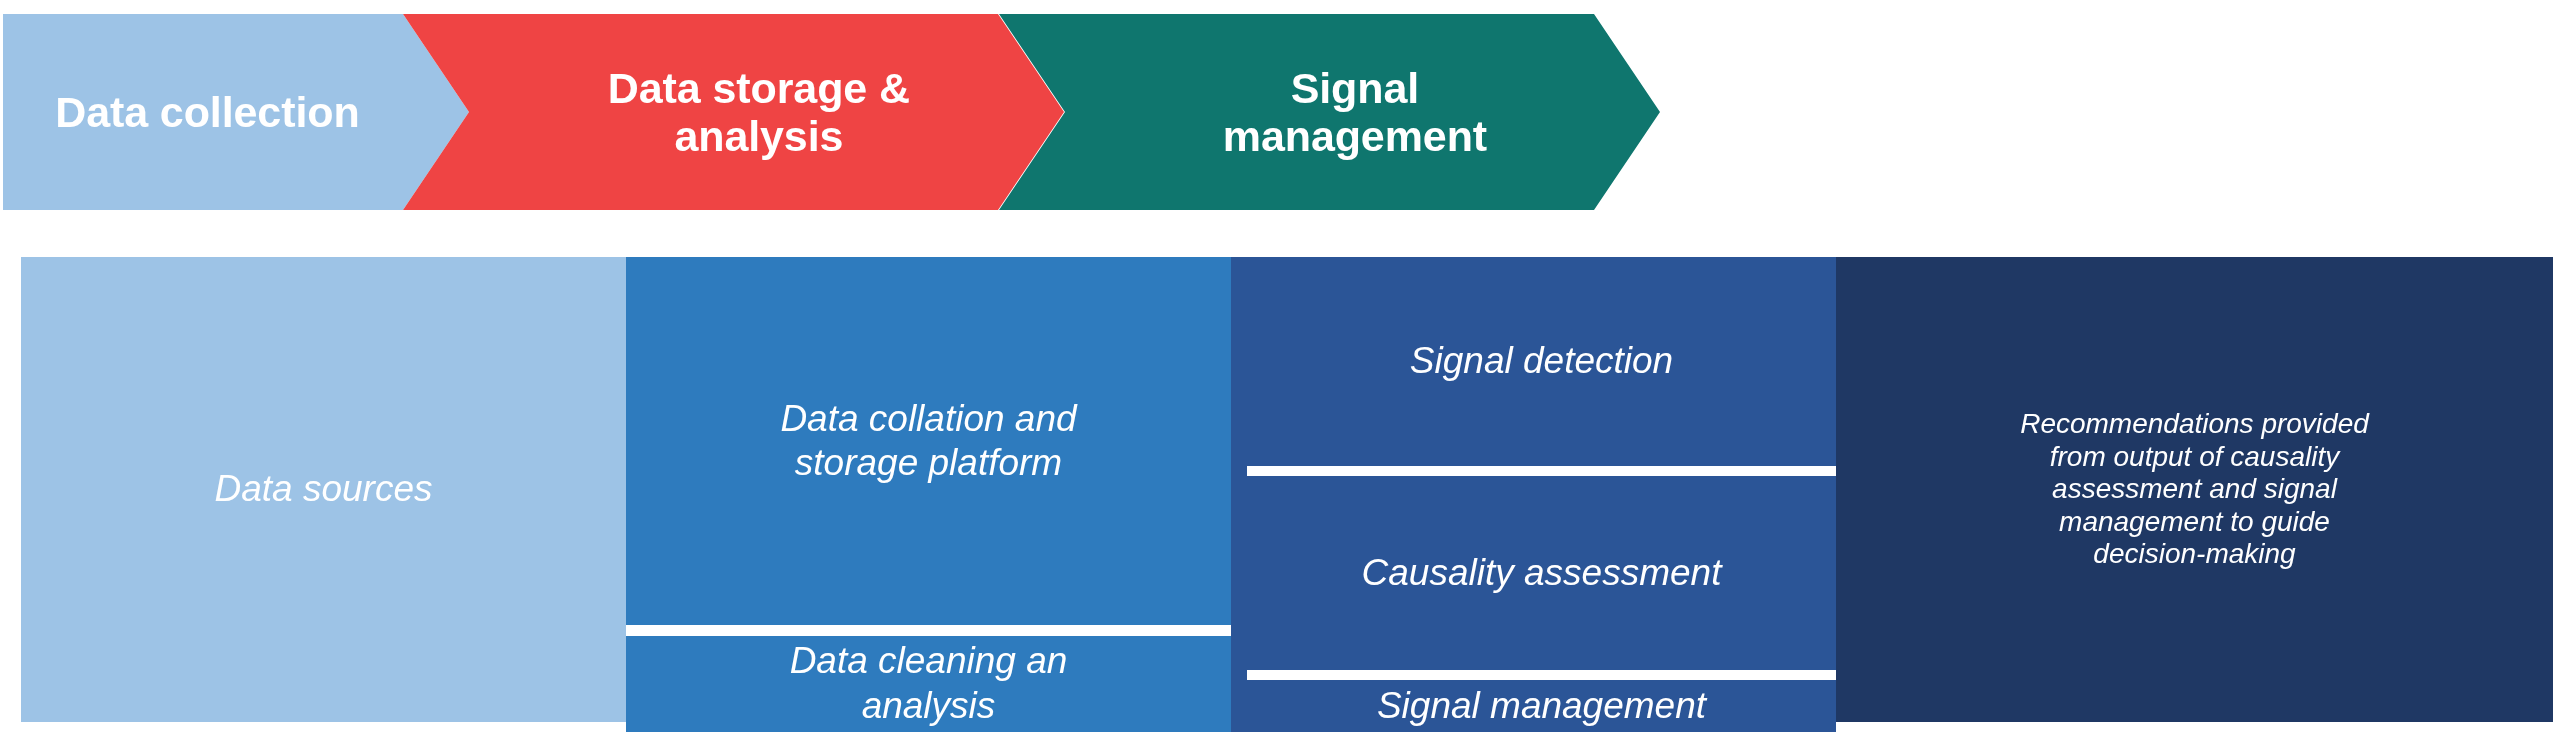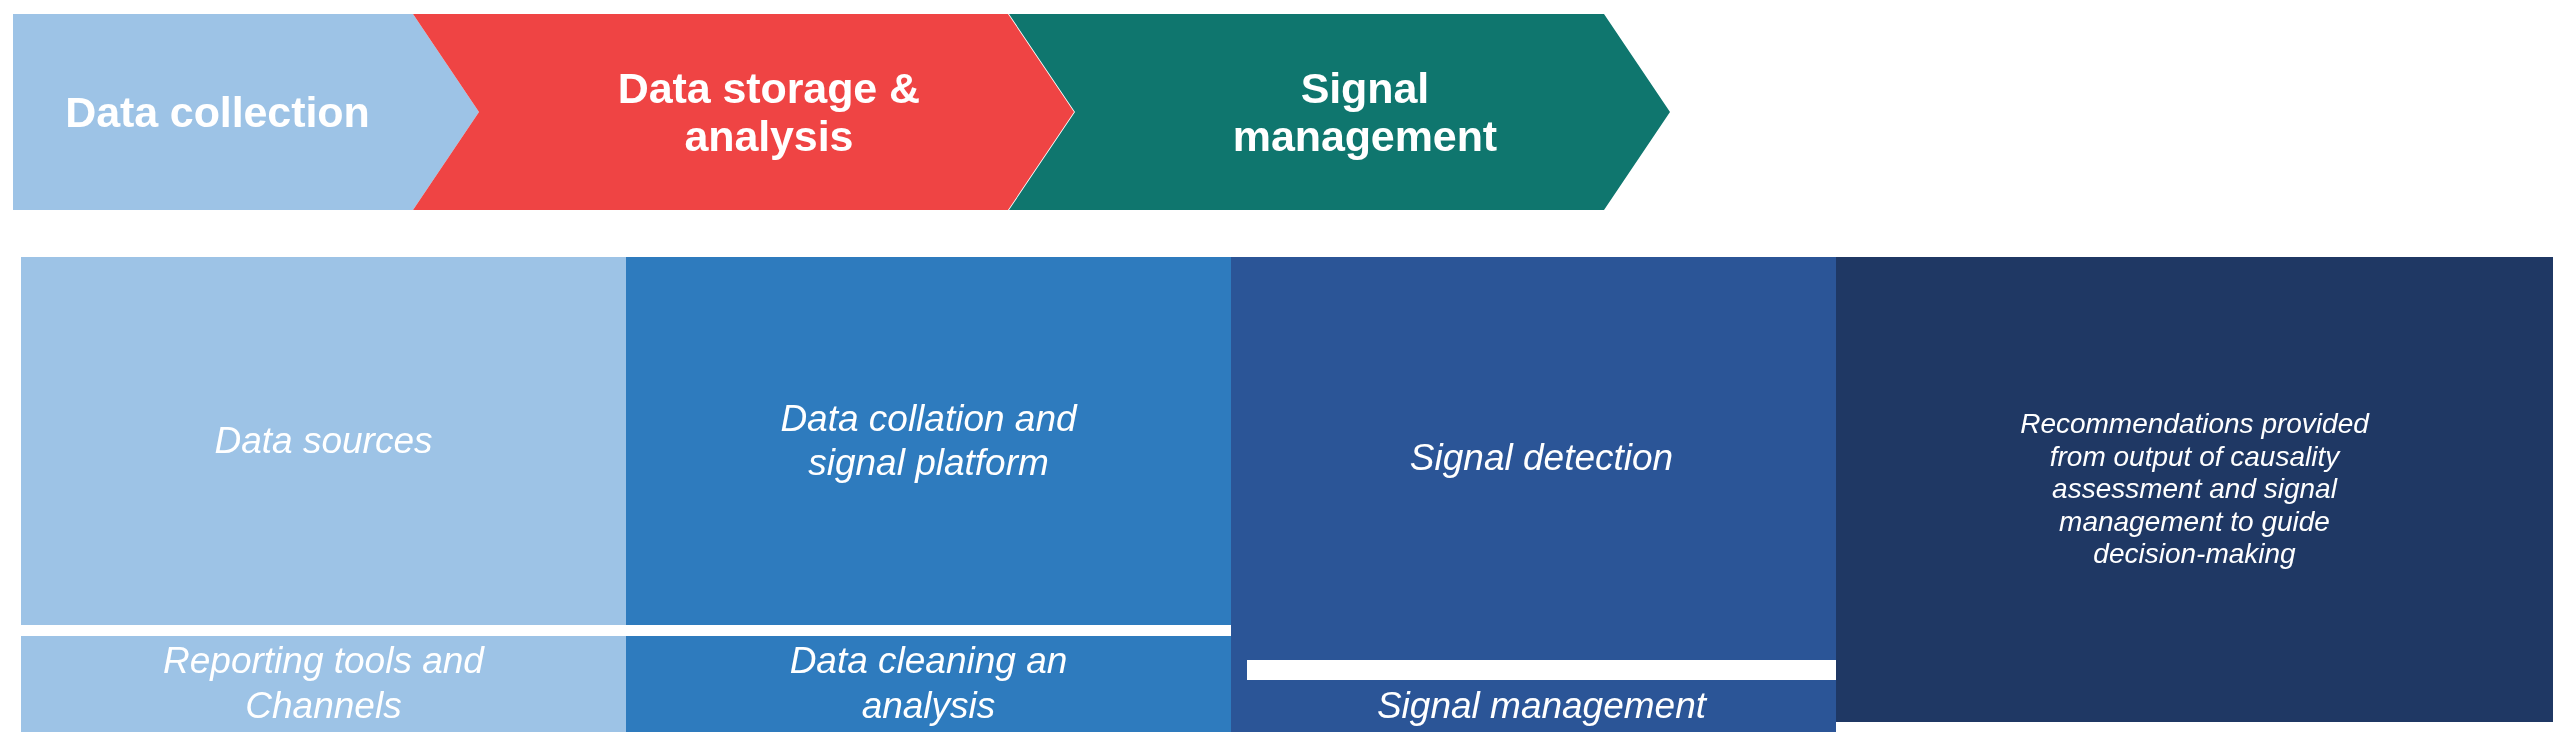--- a/index.html
+++ b/index.html
@@ -6,21 +6,21 @@
   html,body{margin:0;padding:0;background:#ffffff;}
   body{
     width:2576px;height:755px;
     font-family:"Liberation Sans", sans-serif;
     overflow:hidden;position:relative;
   }
   #stage{position:absolute;left:0;top:0;width:2576px;height:755px;background:#fff;}
 
   
   #chevron-band{
-    position:absolute;left:13px;top:14px;
+    position:absolute;left:3px;top:14px;
     width:2542px;height:196px;
   }
   .chevron{
     position:absolute;top:0;height:196px;
     display:flex;align-items:center;justify-content:center;
   }
   .chevron-label{
     color:#ffffff;
     font-weight:bold;
     font-size:43px;
@@ -111,35 +111,34 @@
     </div>
 
 
   </div>
 
   <div id="table-band">
 
     <div class="tcol tcol-1">
       <div class="tcell">Data sources</div>
       <div class="divider"></div>
-      <div class="tcell">Reporting tools and
-Channels</div>
     </div>
 
     <div class="tcol tcol-2">
       <div class="tcell">Data collation and
-signal platform</div>
+storage platform</div>
       <div class="divider"></div>
       <div class="tcell">Data cleaning an
 analysis</div>
     </div>
 
     <div class="tcol tcol-3">
       <div class="tcell">Signal detection</div>
       <div class="divider"></div>
+      <div class="tcell">Causality assessment</div>
       <div class="divider"></div>
       <div class="tcell">Signal management</div>
     </div>
 
     <div class="tcol tcol-4">
       <div class="tcell">Recommendations provided
 from output of causality
 assessment and signal
 management to guide
 decision-making</div>

